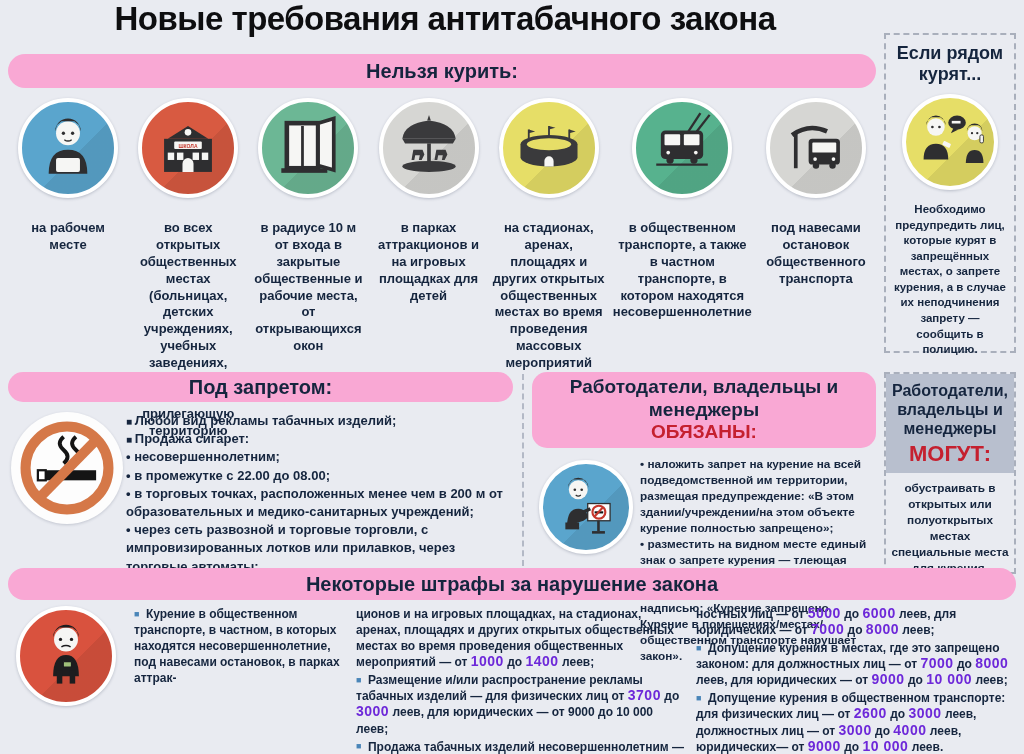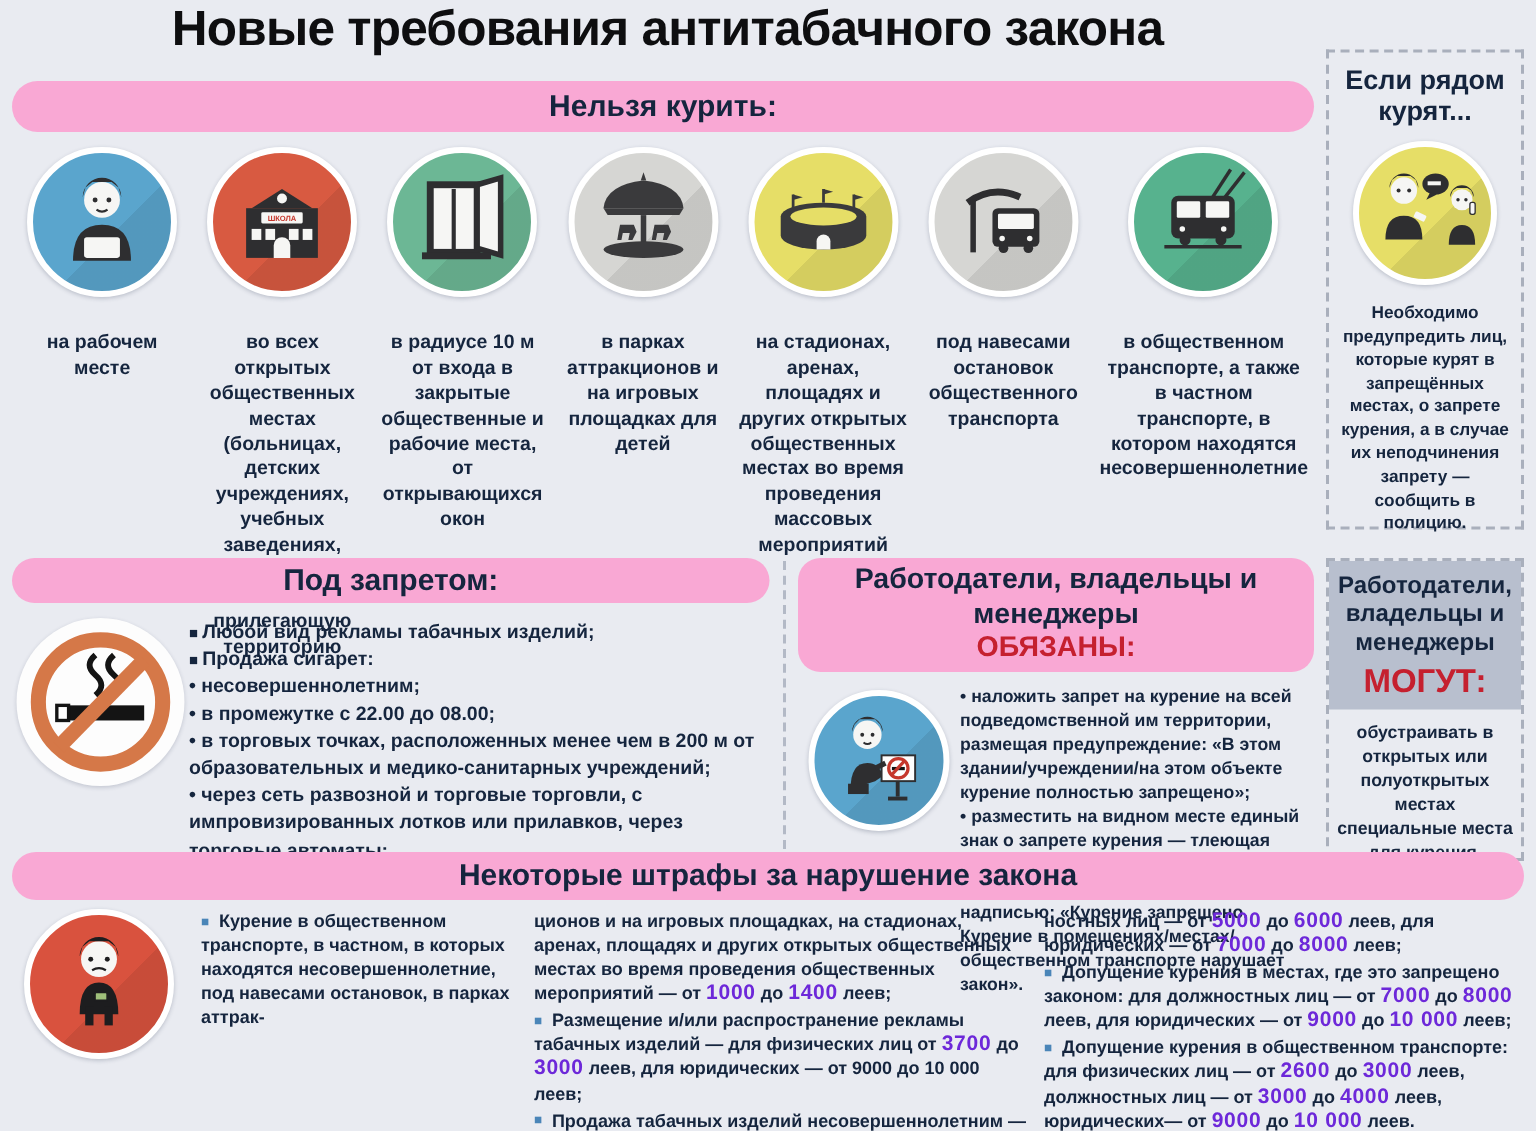--- a/index.html
+++ b/index.html
@@ -157,50 +157,50 @@
           <line x1="72" y1="30" x2="72" y2="40" stroke="#3a3a3c" stroke-width="2"></line>
           <path d="M72 30l7 2-7 2z" fill="#3a3a3c"></path>
           <path d="M19 46a31 10 0 0 1 62 0v14a31 10 0 0 1-62 0z" fill="#3a3a3c"></path>
           <ellipse cx="50" cy="46" rx="24" ry="6.5" fill="#e6de67"></ellipse>
           <path d="M45 70v-6a5 5 0 0 1 10 0v6z" fill="#f6f6f4"></path>
         </svg>
     </div>
     <div class="caption">на стадионах, аренах, площадях и других открытых общественных местах во время проведения массовых мероприятий</div>
   </div>
   <div class="ns-item">
-    <div class="circle" style="background-color: rgb(214, 214, 211);">
-      <svg viewBox="0 0 100 100">
-          <path d="M24 36q18-13 38-4" stroke="#2e2e30" stroke-width="5" fill="none"></path>
-          <rect x="26" y="34" width="4" height="38" fill="#2e2e30"></rect>
-          <rect x="42" y="40" width="34" height="28" rx="4" fill="#2e2e30"></rect>
-          <rect x="46" y="44" width="26" height="11" rx="1" fill="#f6f6f4"></rect>
-          <circle cx="49" cy="62" r="2" fill="#f6f6f4"></circle>
-          <circle cx="69" cy="62" r="2" fill="#f6f6f4"></circle>
-          <circle cx="50" cy="69" r="3.5" fill="#2e2e30"></circle>
-          <circle cx="68" cy="69" r="3.5" fill="#2e2e30"></circle>
-        </svg>
-    </div>
-    <div class="caption">под навесами остановок общественного транспорта</div>
-  </div>
-  <div class="ns-item">
     <div class="circle" style="background-color: rgb(87, 178, 142);">
       <svg viewBox="0 0 100 100">
           <line x1="57" y1="32" x2="70" y2="12" stroke="#2e2e30" stroke-width="2.5"></line>
           <line x1="66" y1="32" x2="80" y2="14" stroke="#2e2e30" stroke-width="2.5"></line>
           <rect x="27" y="31" width="46" height="31" rx="5" fill="#2e2e30"></rect>
           <rect x="31" y="35" width="17" height="12" rx="1" fill="#f6f6f4"></rect>
           <rect x="52" y="35" width="17" height="12" rx="1" fill="#f6f6f4"></rect>
           <circle cx="35" cy="55" r="2" fill="#f6f6f4"></circle>
           <circle cx="65" cy="55" r="2" fill="#f6f6f4"></circle>
           <circle cx="37" cy="63" r="4" fill="#2e2e30"></circle>
           <circle cx="63" cy="63" r="4" fill="#2e2e30"></circle>
           <line x1="22" y1="68" x2="78" y2="68" stroke="#2e2e30" stroke-width="2.5"></line>
         </svg>
     </div>
     <div class="caption">в общественном транспорте, а также в частном транспорте, в котором находятся несовершеннолетние</div>
+  </div>
+  <div class="ns-item">
+    <div class="circle" style="background-color: rgb(214, 214, 211);">
+      <svg viewBox="0 0 100 100">
+          <path d="M24 36q18-13 38-4" stroke="#2e2e30" stroke-width="5" fill="none"></path>
+          <rect x="26" y="34" width="4" height="38" fill="#2e2e30"></rect>
+          <rect x="42" y="40" width="34" height="28" rx="4" fill="#2e2e30"></rect>
+          <rect x="46" y="44" width="26" height="11" rx="1" fill="#f6f6f4"></rect>
+          <circle cx="49" cy="62" r="2" fill="#f6f6f4"></circle>
+          <circle cx="69" cy="62" r="2" fill="#f6f6f4"></circle>
+          <circle cx="50" cy="69" r="3.5" fill="#2e2e30"></circle>
+          <circle cx="68" cy="69" r="3.5" fill="#2e2e30"></circle>
+        </svg>
+    </div>
+    <div class="caption">под навесами остановок общественного транспорта</div>
   </div>
 </div>
 
 <div class="sidebox" id="sidebox-nearby">
   <div class="side-title">Если рядом курят...</div>
   <div class="circle" style="background-color: rgb(230, 222, 103);">
     <svg viewBox="0 0 100 100">
         <circle cx="34" cy="33" r="10" fill="#f6f6f4"></circle>
         <path d="M23 31a11 11 0 0 1 22 0l-2-6-4-3H29l-4 3z" fill="#2e2e30"></path>
         <circle cx="30" cy="33" r="1.5" fill="#2e2e30"></circle>

